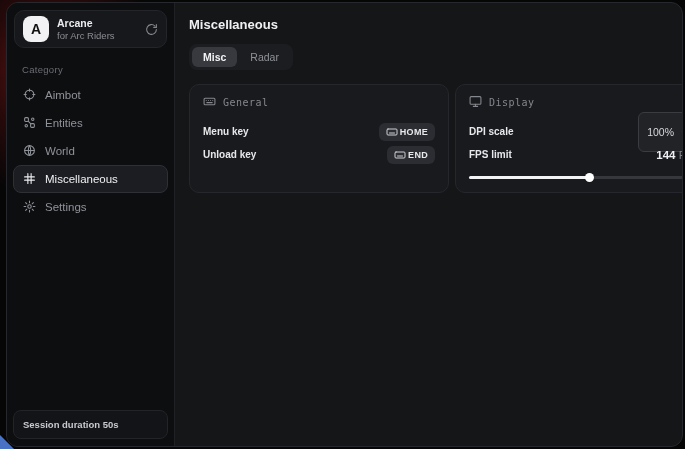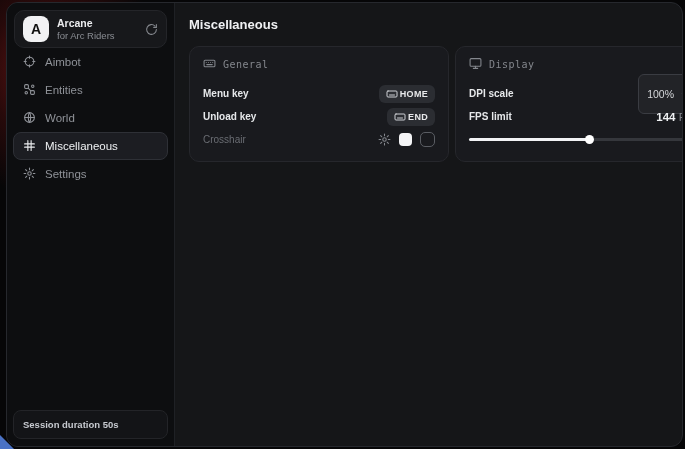--- a/index.html
+++ b/index.html
@@ -129,20 +129,21 @@
         <div class="profile-sub">for Arc Riders</div>
       </div>
       <span class="profile-sync icon-btn">
         <svg width="13" height="13" viewBox="0 0 24 24" fill="none" stroke="currentColor" stroke-width="2" stroke-linecap="round">
           <path d="M21 12a9 9 0 1 1-2.6-6.4"></path>
             <polyline points="21 3 21 8 16 8"></polyline>
         </svg>
       </span>
     </div>
 
+    <div class="category-label">Category</div>
 
     <div class="nav">
       <div class="nav-item">
         <span>
           <svg width="13" height="13" viewBox="0 0 24 24" fill="none" stroke="currentColor" stroke-width="2" stroke-linecap="round">
             <circle cx="12" cy="12" r="8"></circle>
               <line x1="12" y1="2" x2="12" y2="6"></line>
               <line x1="12" y1="18" x2="12" y2="22"></line>
               <line x1="2" y1="12" x2="6" y2="12"></line>
               <line x1="18" y1="12" x2="22" y2="12"></line>
@@ -197,20 +198,24 @@
     <div class="sidebar-spacer"></div>
 
     <div class="footer-card">
       <div class="footer-line2">Session duration 50s</div>
     </div>
   </div>
 
   <div class="main">
     <div class="page-title">Miscellaneous</div>
 
+    <div class="tabs">
+      <div class="tab active">Misc</div>
+      <div class="tab">Radar</div>
+    </div>
 
     <div class="panels">
 
       <div class="panel">
         <div class="panel-header">
           <span>
             <svg width="13" height="13" viewBox="0 0 24 24" fill="none" stroke="currentColor" stroke-width="2" stroke-linecap="round">
               <rect x="2" y="6" width="20" height="12" rx="2"></rect>
                 <path d="M6 10h.01M10 10h.01M14 10h.01M18 10h.01M7 14h10"></path>
             </svg>
@@ -233,33 +238,20 @@
           <span class="row-label">Unload key</span>
           <span class="key-btn">
             <svg width="12" height="12" viewBox="0 0 24 24" fill="none" stroke="currentColor" stroke-width="2" stroke-linecap="round">
               <rect x="2" y="6" width="20" height="12" rx="2"></rect>
                 <path d="M7 14h10"></path>
             </svg>
             <span>END</span>
           </span>
         </div>
 
-        <div class="row">
-          <span class="row-label dim">Crosshair</span>
-          <span class="crosshair-controls">
-            <span class="icon-btn">
-              <svg width="13" height="13" viewBox="0 0 24 24" fill="none" stroke="currentColor" stroke-width="2" stroke-linecap="round">
-                <circle cx="12" cy="12" r="3.2"></circle>
-                <path d="M12 2v3M12 19v3M2 12h3M19 12h3M4.9 4.9l2.1 2.1M17 17l2.1 2.1M4.9 19.1L7 17M17 7l2.1-2.1"></path>
-              </svg>
-            </span>
-            <span class="swatch"></span>
-            <span class="checkbox"></span>
-          </span>
-        </div>
       </div>
 
       <div class="panel">
         <div class="panel-header">
           <span>
             <svg width="13" height="13" viewBox="0 0 24 24" fill="none" stroke="currentColor" stroke-width="2" stroke-linecap="round">
               <rect x="2" y="3" width="20" height="14" rx="2"></rect>
                 <line x1="8" y1="21" x2="16" y2="21"></line>
                 <line x1="12" y1="17" x2="12" y2="21"></line>
             </svg>

